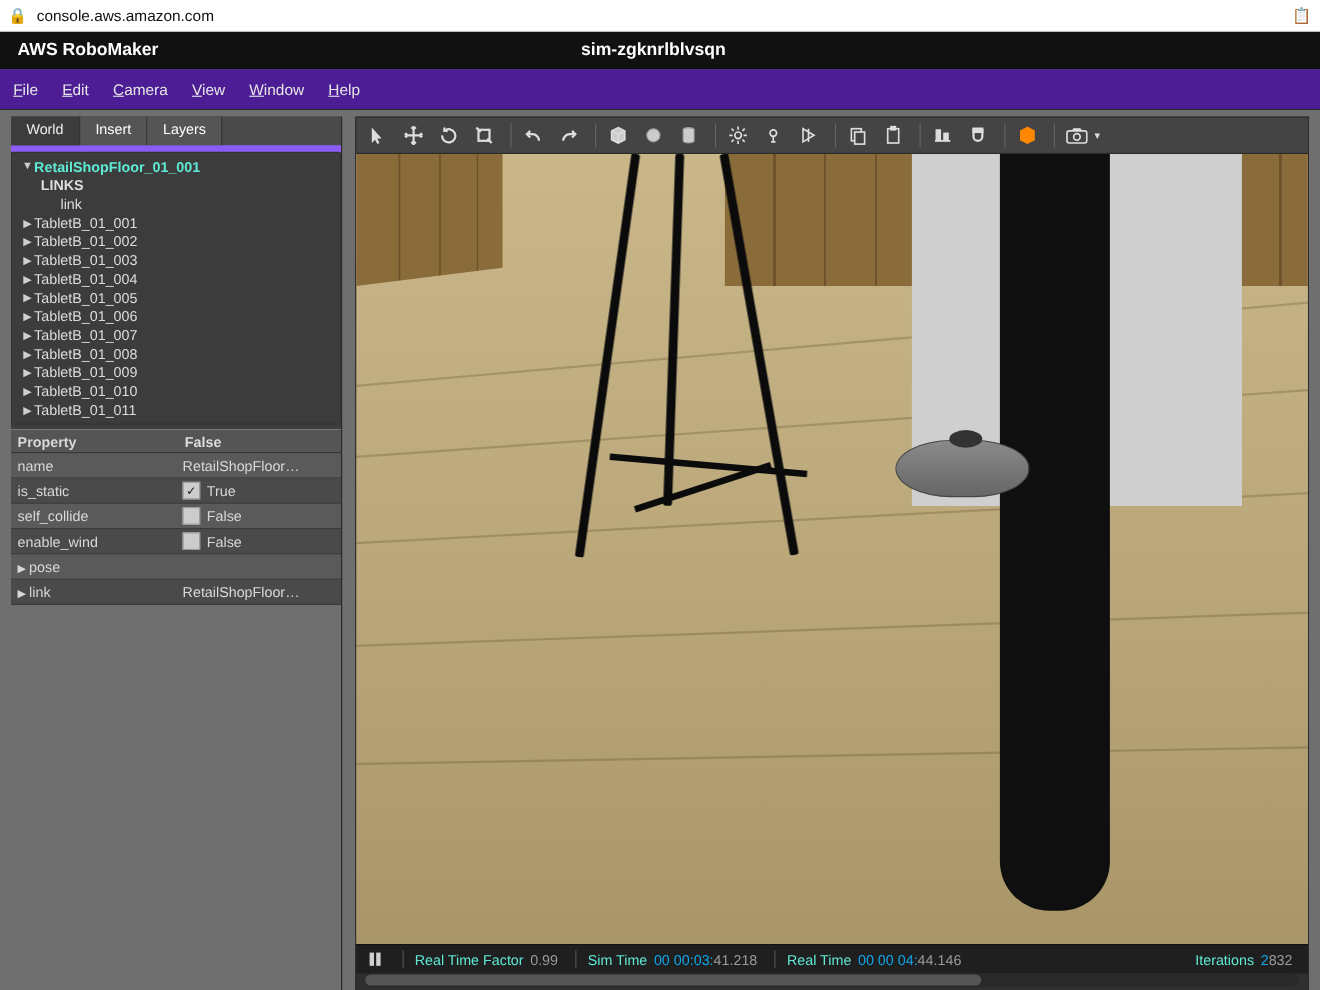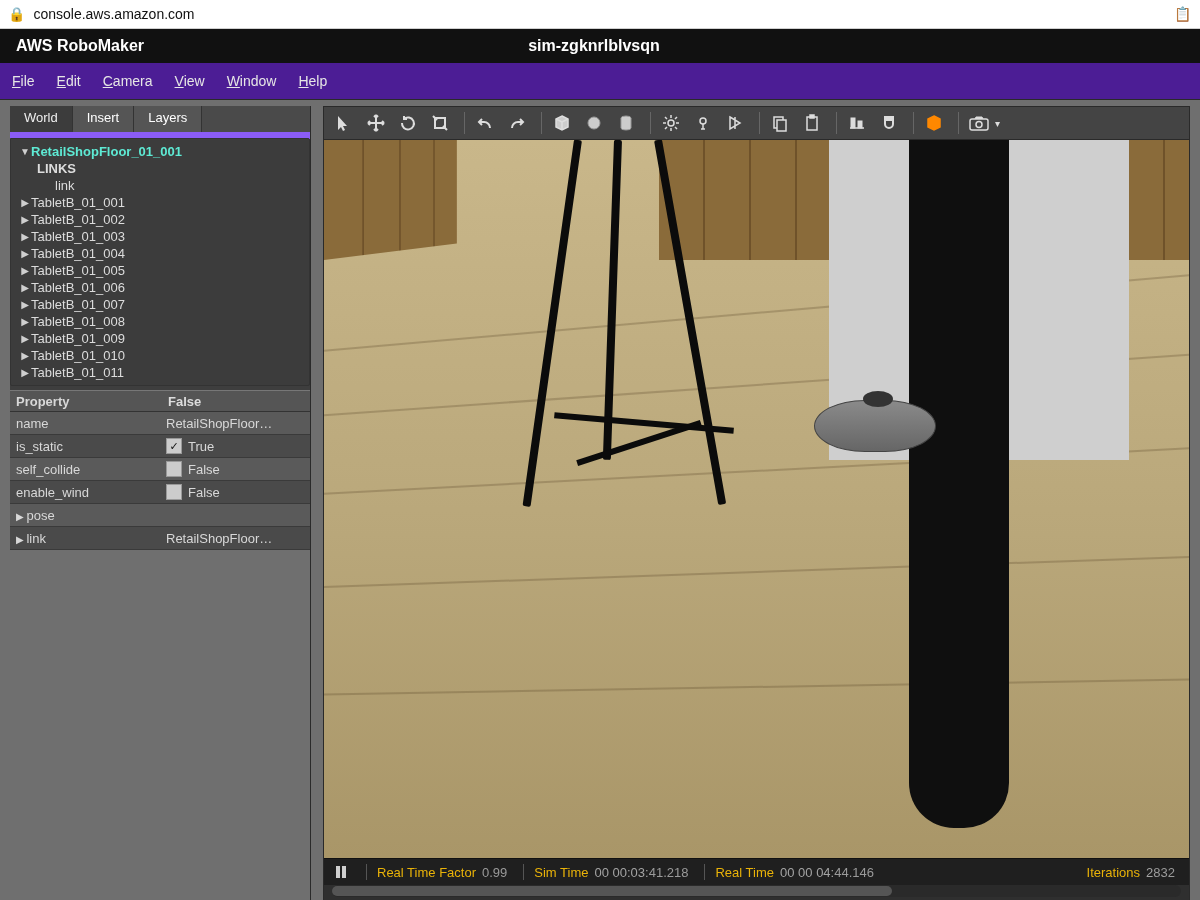--- a/index.html
+++ b/index.html
@@ -58,23 +58,23 @@
 .blackpost{position:absolute;top:0;bottom:20px;width:90px;background:#0f0f0f;border-radius:0 0 45px 45px}
 .stool{position:absolute;width:300px;height:320px}
 .stool .leg{position:absolute;width:8px;background:#0b0b0b;transform-origin:top;border-radius:2px}
 .stool .brace{position:absolute;height:6px;background:#0b0b0b}
 .robot{position:absolute;width:120px;height:50px;border-radius:50%/60%;background:linear-gradient(180deg,#8a8a8a,#666);border:1px solid #444}
 .robot:after{content:"";position:absolute;left:40%;top:-10px;width:30px;height:16px;border-radius:50%;background:#333}
 
 .status{height:26px;background:#1f1f1f;color:#cfcfcf;display:flex;align-items:center;font-size:13px;border-top:1px solid #111;padding:0 8px}
 .status .play{width:18px;display:flex;align-items:center;justify-content:center;margin-right:6px}
 .status .sep{width:1px;height:16px;background:#555;margin:0 10px}
-.status .k{color:#eab308;margin-right:6px}
+.status .k{color:#5eead4;margin-right:6px}
 .status .v{color:#9a9a9a;margin-right:6px}
-.status .dim{color:#a3a3a3}
+.status .dim{color:#0ea5e9}
 .status .right{margin-left:auto;display:flex;align-items:flex-end}
 .scrollbarH{height:12px;background:#2a2a2a;margin:0 8px 6px 8px;border-radius:6px;position:relative}
 .scrollbarH .thumb{position:absolute;left:0;width:66%;top:1px;bottom:1px;background:#555;border-radius:6px}
 svg{display:block}
 </style>
 </head>
 <body>
 
 <div class="addrbar">
   <span class="lock">🔒</span>

